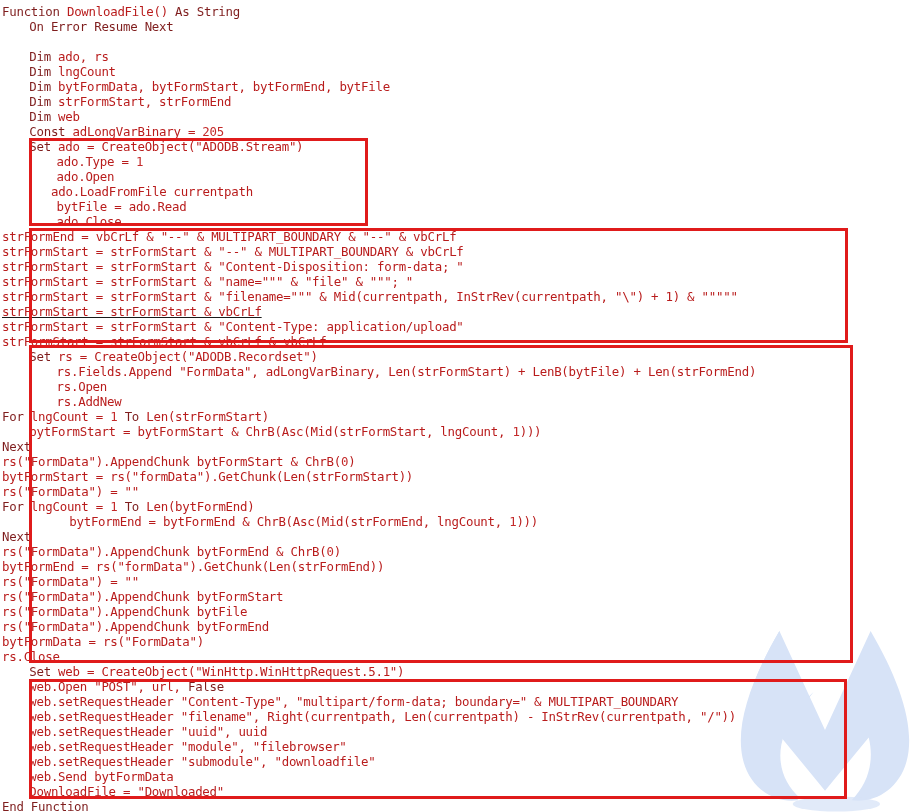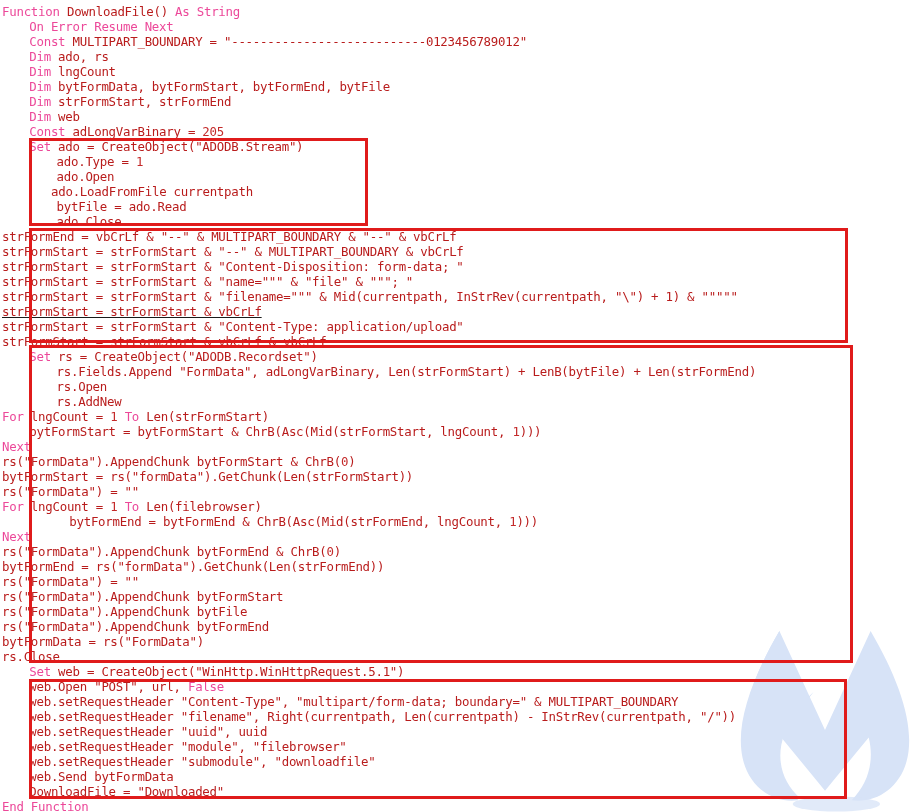--- a/index.html
+++ b/index.html
@@ -40,21 +40,21 @@
     position: absolute;
     left: 0;
     white-space: pre;
     font-family: "DejaVu Sans Mono", "Liberation Mono", monospace;
     font-size: 12.4px;
     line-height: 15px;
     height: 15px;
     color: #1a1a1a;
     letter-spacing: -0.02em;
   }
-  .code-line .kw   { color: #ec4899; margin-top: 11px; }
+  .code-line .kw   { color: #7f1d1d; margin-top: 11px; }
   .code-line .num  { color: #c42a2a; }
   .code-line .plain{ color: #b91c1c; }
 
   
   .redbox {
     position: absolute;
     border: 3px solid #e01b1b;
     box-sizing: border-box;
     z-index: 3;
     background: transparent;
@@ -68,21 +68,20 @@
   <g>
     <path d="M52 8 C 22 60, 10 98, 16 132 C 22 166, 48 186, 74 184 C 58 170, 50 150, 54 128 C 58 106, 72 86, 88 72 L 70 95 L 52 8 Z" fill="#d7e3f7"></path>
     <path d="M52 8 L 100 112 L 148 8 C 176 56, 192 100, 188 134 C 184 170, 156 190, 128 186 C 146 168, 152 144, 146 120 L 100 176 L 54 120 C 48 144, 54 168, 72 186 C 44 190, 16 170, 12 134 C 8 100, 24 56, 52 8 Z" fill="#d7e3f7"></path>
     <ellipse cx="112" cy="190" rx="46" ry="8" fill="#d7e3f7" opacity="0.75"></ellipse>
   </g>
 </svg>
 
 <div id="code-surface">
     <div class="code-line" style="top: 4px; left: 2px;"><span class="kw">Function</span><span class="plain"> DownloadFile() </span><span class="kw">As String</span></div>
     <div class="code-line" style="top: 19px; left: 29.28px;"><span class="kw">On Error Resume Next</span></div>
-    <div class="code-line" style="top: 34px; left: 29.28px;"><span class="kw">Const</span><span class="plain"> MULTIPART_BOUNDARY = "---------------------------0123456789012"</span></div>
     <div class="code-line" style="top: 49px; left: 29.28px;"><span class="kw">Dim</span><span class="plain"> ado, rs</span></div>
     <div class="code-line" style="top: 64px; left: 29.28px;"><span class="kw">Dim</span><span class="plain"> lngCount</span></div>
     <div class="code-line" style="top: 79px; left: 29.28px;"><span class="kw">Dim</span><span class="plain"> bytFormData, bytFormStart, bytFormEnd, bytFile</span></div>
     <div class="code-line" style="top: 94px; left: 29.28px;"><span class="kw">Dim</span><span class="plain"> strFormStart, strFormEnd</span></div>
     <div class="code-line" style="top: 109px; left: 29.28px;"><span class="kw">Dim</span><span class="plain"> web</span></div>
     <div class="code-line" style="top: 124px; left: 29.28px;"><span class="kw">Const</span><span class="plain"> adLongVarBinary = </span><span class="num">205</span></div>
     <div class="code-line" style="top: 139px; left: 29.28px;"><span class="kw">Set</span><span class="plain"> ado = CreateObject("ADODB.Stream")</span></div>
     <div class="code-line" style="top: 154px; left: 56.56px;"><span class="plain">ado.Type = </span><span class="num">1</span></div>
     <div class="code-line" style="top: 169px; left: 56.56px;"><span class="plain">ado.Open</span></div>
     <div class="code-line" style="top: 184px; left: 51px;"><span class="plain">ado.LoadFromFile currentpath</span></div>
@@ -99,21 +98,21 @@
     <div class="code-line" style="top: 349px; left: 29.28px;"><span class="kw">Set</span><span class="plain"> rs = CreateObject("ADODB.Recordset")</span></div>
     <div class="code-line" style="top: 364px; left: 56.56px;"><span class="plain">rs.Fields.Append "FormData", adLongVarBinary, Len(strFormStart) + LenB(bytFile) + Len(strFormEnd)</span></div>
     <div class="code-line" style="top: 379px; left: 56.56px;"><span class="plain">rs.Open</span></div>
     <div class="code-line" style="top: 394px; left: 56.56px;"><span class="plain">rs.AddNew</span></div>
     <div class="code-line" style="top: 409px; left: 2px;"><span class="kw">For</span><span class="plain"> lngCount = </span><span class="num">1</span><span class="plain"> </span><span class="kw">To</span><span class="plain"> Len(strFormStart)</span></div>
     <div class="code-line" style="top: 424px; left: 29.28px;"><span class="plain">bytFormStart = bytFormStart &amp; ChrB(Asc(Mid(strFormStart, lngCount, </span><span class="num">1</span><span class="plain">)))</span></div>
     <div class="code-line" style="top: 439px; left: 2px;"><span class="kw">Next</span></div>
     <div class="code-line" style="top: 454px; left: 2px;"><span class="plain">rs("FormData").AppendChunk bytFormStart &amp; ChrB(</span><span class="num">0</span><span class="plain">)</span></div>
     <div class="code-line" style="top: 469px; left: 2px;"><span class="plain">bytFormStart = rs("formData").GetChunk(Len(strFormStart))</span></div>
     <div class="code-line" style="top: 484px; left: 2px;"><span class="plain">rs("FormData") = ""</span></div>
-    <div class="code-line" style="top: 499px; left: 2px;"><span class="kw">For</span><span class="plain"> lngCount = </span><span class="num">1</span><span class="plain"> </span><span class="kw">To</span><span class="plain"> Len(filebrowser)</span></div>
+    <div class="code-line" style="top: 499px; left: 2px;"><span class="kw">For</span><span class="plain"> lngCount = </span><span class="num">1</span><span class="plain"> </span><span class="kw">To</span><span class="plain"> Len(bytFormEnd)</span></div>
     <div class="code-line" style="top: 514px; left: 29.28px; padding-left: 40px;"><span class="plain">bytFormEnd = bytFormEnd &amp; ChrB(Asc(Mid(strFormEnd, lngCount, </span><span class="num">1</span><span class="plain">)))</span></div>
     <div class="code-line" style="top: 529px; left: 2px;"><span class="kw">Next</span></div>
     <div class="code-line" style="top: 544px; left: 2px;"><span class="plain">rs("FormData").AppendChunk bytFormEnd &amp; ChrB(</span><span class="num">0</span><span class="plain">)</span></div>
     <div class="code-line" style="top: 559px; left: 2px;"><span class="plain">bytFormEnd = rs("formData").GetChunk(Len(strFormEnd))</span></div>
     <div class="code-line" style="top: 574px; left: 2px;"><span class="plain">rs("FormData") = ""</span></div>
     <div class="code-line" style="top: 589px; left: 2px;"><span class="plain">rs("FormData").AppendChunk bytFormStart</span></div>
     <div class="code-line" style="top: 604px; left: 2px;"><span class="plain">rs("FormData").AppendChunk bytFile</span></div>
     <div class="code-line" style="top: 619px; left: 2px;"><span class="plain">rs("FormData").AppendChunk bytFormEnd</span></div>
     <div class="code-line" style="top: 634px; left: 2px;"><span class="plain">bytFormData = rs("FormData")</span></div>
     <div class="code-line" style="top: 649px; left: 2px;"><span class="plain">rs.Close</span></div>

